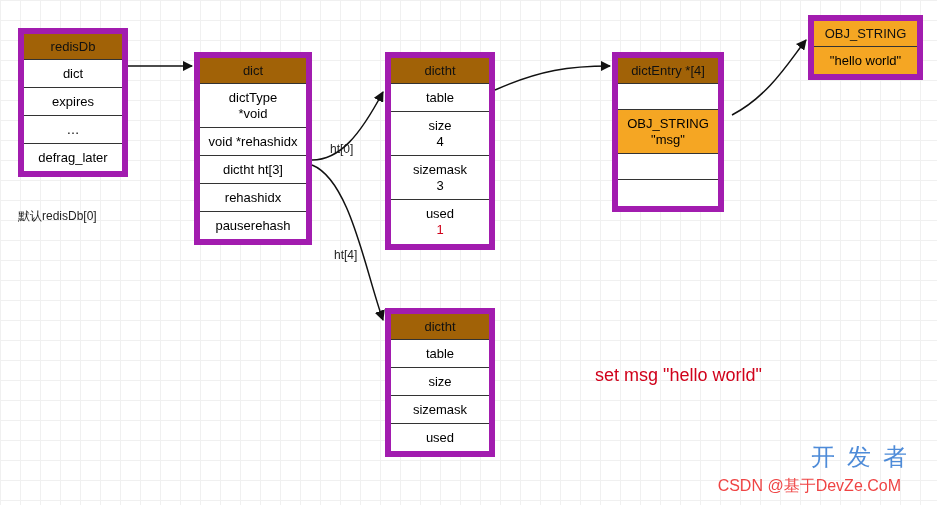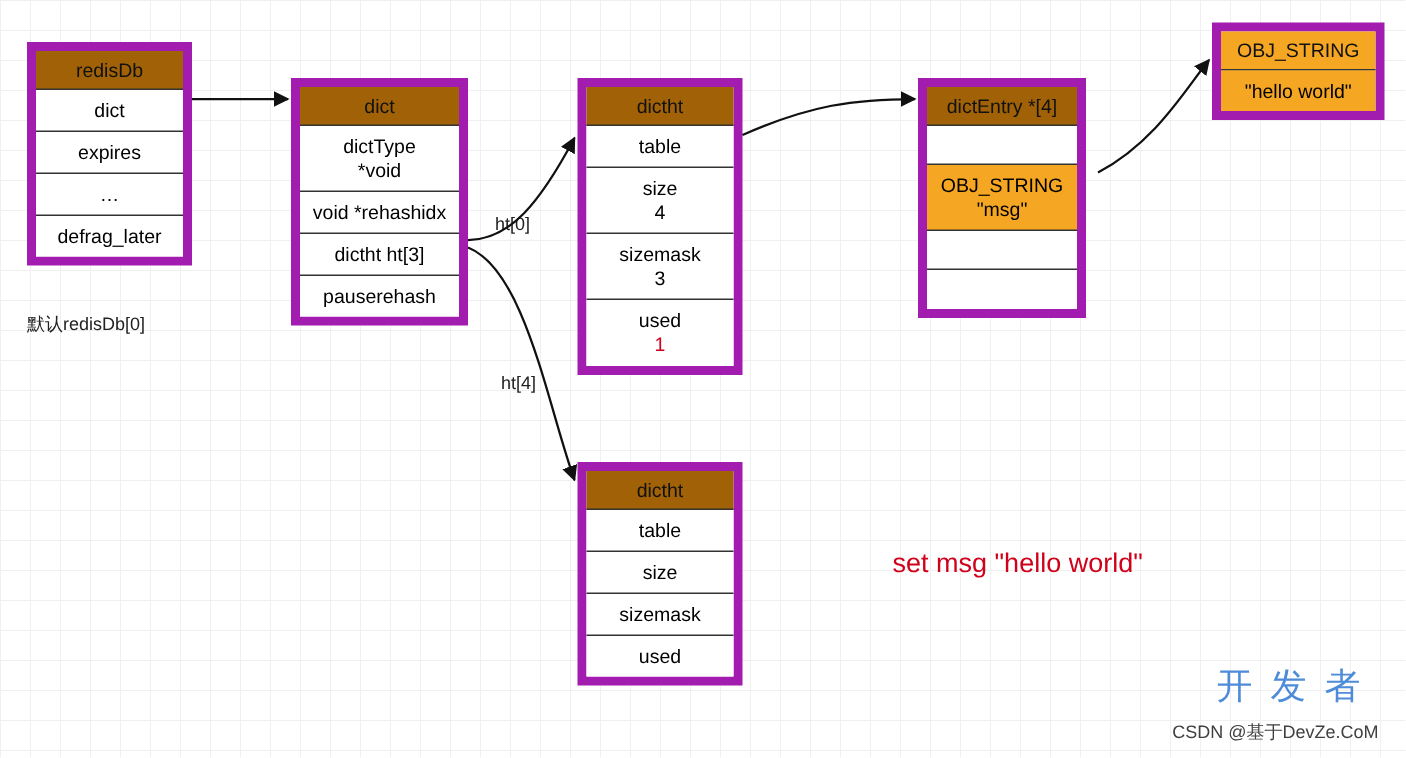--- a/index.html
+++ b/index.html
@@ -37,21 +37,21 @@
       min-height: 24px;
     }
     .row.orange { background: #f5a623; }
     .row:last-child { border-bottom: none; }
     .row .sub { display:block; line-height:1.2; }
     .row .red { color:#d0021b; }
     .annot { position:absolute; font-size:12px; color:#222; }
     .label-ht { position:absolute; font-size:12px; color:#222; }
     .cmd { position:absolute; color:#d0021b; font-size:18px; }
     .watermark1 { position:absolute; right:18px; bottom:32px; color:#3b7fd4; font-family:"SimSun", serif; letter-spacing:12px; font-size:24px; opacity:0.9;margin-top:16px;}
-    .watermark2 { position:absolute; right:18px; bottom:8px; color:#404040; font-size:12px; }
+    .watermark2 { position:absolute; right:36px; bottom:8px; color:#ef4444; font-size:16px; }
     svg.arrows { position:absolute; top:0; left:0; width:937px; height:505px; pointer-events:none; }
   </style>
 </head>
 <body>
 
 <div class="box" style="left:18px; top:28px; width:110px;">
   <div class="header">redisDb</div>
   <div class="row">dict</div>
   <div class="row">expires</div>
   <div class="row">…</div>
@@ -60,20 +60,21 @@
 <div class="annot" style="left:18px; top:208px; font-weight:normal;">默认redisDb[0]</div>
 
 <div class="box" style="left:194px; top:52px; width:118px;">
   <div class="header">dict</div>
   <div class="row">
       <span class="sub" style="white-space:pre-line;">dictType
 *void</span>
     </div>
   <div class="row">void *rehashidx</div>
   <div class="row">dictht ht[3]</div>
+  <div class="row">rehashidx</div>
   <div class="row">pauserehash</div>
 </div>
 
 <div class="label-ht" style="left:330px; top:142px;">ht[0]</div>
 <div class="label-ht" style="left:334px; top:248px;">ht[4]</div>
 
 <div class="box" style="left:385px; top:52px; width:110px;">
   <div class="header">dictht</div>
   <div class="row"><span>table</span></div>
   <div class="row">

